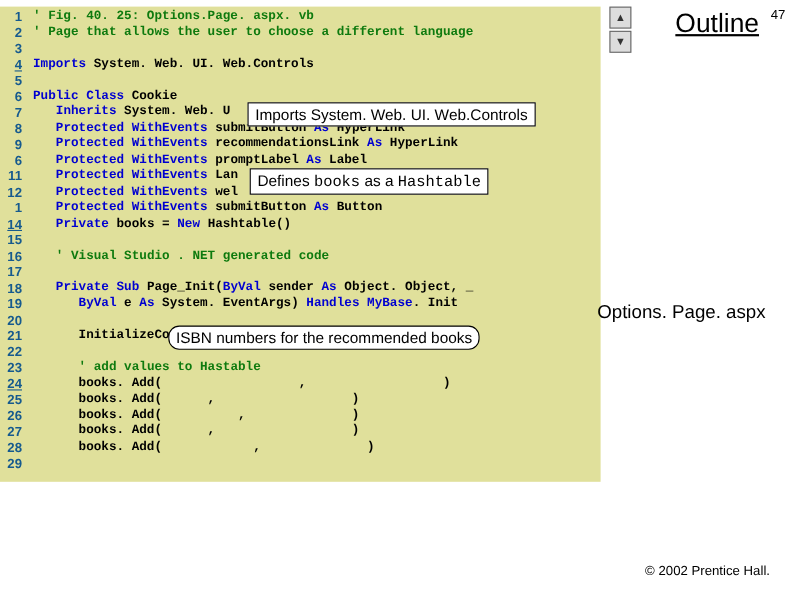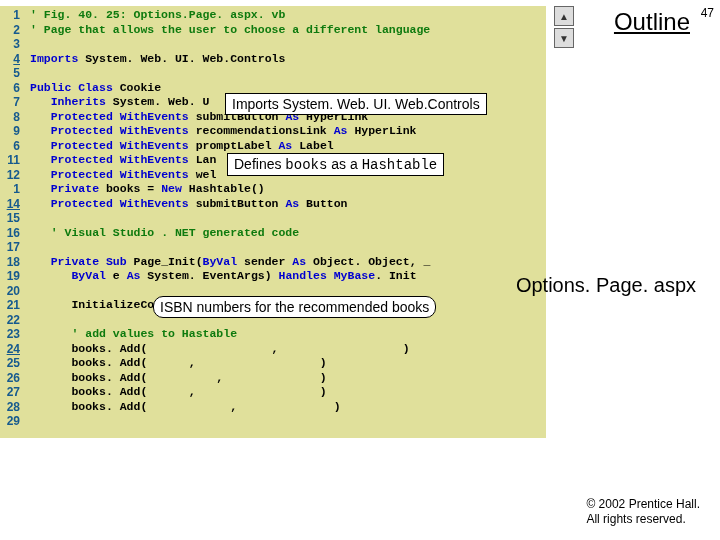--- a/index.html
+++ b/index.html
@@ -86,21 +86,21 @@
     background: white;
     border: 1px solid #000;
     padding: 2px 6px;
     font-size: 14px;
     white-space: nowrap;
   }
   .page-label {
     position: absolute;
     right: 24px;
     top: 274px;
-    font-size: 20px;
+    font-size: 17px;
   }
   .copyright {
     position: absolute;
     right: 20px;
     bottom: 12px;
     font-size: 12px;
     text-align: left;
     line-height: 1.3;
   }
 </style>
@@ -145,22 +145,22 @@
       <div>&nbsp;</div>
       <div><span class="kw">Imports</span><span class="plain"> System. Web. UI. Web.Controls</span></div>
       <div>&nbsp;</div>
       <div><span class="kw">Public Class </span><span class="plain">Cookie</span></div>
       <div><span class="plain">   </span><span class="kw">Inherits</span><span class="plain"> System. Web. U</span></div>
       <div><span class="plain">   </span><span class="kw">Protected WithEvents</span><span class="plain"> submitButton </span><span class="kw">As</span><span class="plain"> HyperLink</span></div>
       <div><span class="plain">   </span><span class="kw">Protected WithEvents</span><span class="plain"> recommendationsLink </span><span class="kw">As</span><span class="plain"> HyperLink</span></div>
       <div><span class="plain">   </span><span class="kw">Protected WithEvents</span><span class="plain"> promptLabel </span><span class="kw">As</span><span class="plain"> Label</span></div>
       <div><span class="plain">   </span><span class="kw">Protected WithEvents</span><span class="plain"> Lan</span></div>
       <div><span class="plain">   </span><span class="kw">Protected WithEvents</span><span class="plain"> wel</span></div>
+      <div><span class="plain">   </span><span class="kw">Protected WithEvents</span><span class="plain"> submitButton </span><span class="kw">As</span><span class="plain"> Button</span></div>
       <div><span class="plain">   </span><span class="kw">Private </span><span class="plain">books = </span><span class="kw">New</span><span class="plain"> Hashtable()</span></div>
-      <div><span class="plain">   </span><span class="kw">Protected WithEvents</span><span class="plain"> submitButton </span><span class="kw">As</span><span class="plain"> Button</span></div>
       <div>&nbsp;</div>
       <div><span class="plain">   </span><span class="comment">' Visual Studio . NET generated code</span></div>
       <div>&nbsp;</div>
       <div><span class="plain">   </span><span class="kw">Private Sub </span><span class="plain">Page_Init(</span><span class="kw">ByVal</span><span class="plain"> sender </span><span class="kw">As</span><span class="plain"> Object. Object, _</span></div>
       <div><span class="plain">      </span><span class="kw">ByVal</span><span class="plain"> e </span><span class="kw">As</span><span class="plain"> System. EventArgs) </span><span class="kw">Handles MyBase</span><span class="plain">. Init</span></div>
       <div>&nbsp;</div>
       <div><span class="plain">      InitializeCo</span></div>
       <div>&nbsp;</div>
       <div><span class="plain">      </span><span class="comment">' add values to Hastable</span></div>
       <div><span class="plain">      books. Add(                  ,                  )</span></div>
@@ -180,14 +180,13 @@
 <div class="callout" style="left:225px; top:93px;">Imports System. Web. UI. Web.Controls</div>
 <div class="callout" style="left:227px; top:153px;text-align:center;">
   <span>Defines </span><span style="font-family:'Courier New',monospace">books</span><span> as a </span><span style="font-family:'Courier New',monospace">Hashtable</span>
 </div>
 <div class="callout" style="left:153px; top:296px;border-radius:10px;">ISBN numbers for the recommended books</div>
 
 <div class="page-label">Options. Page. aspx</div>
 
 <div class="copyright">
   <div>© 2002 Prentice Hall.</div>
-  <div>All rights reserved.</div>
 </div>
 
 </body></html>

